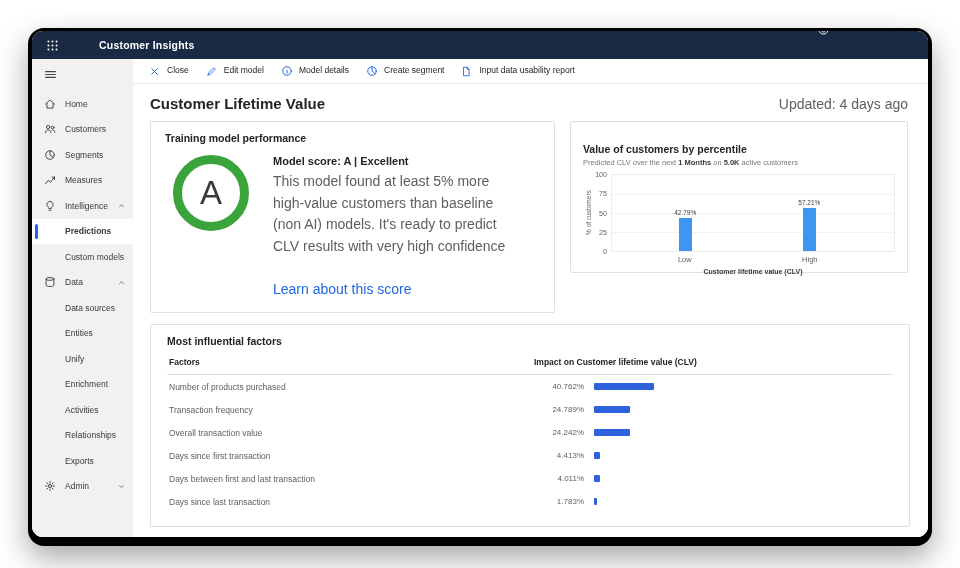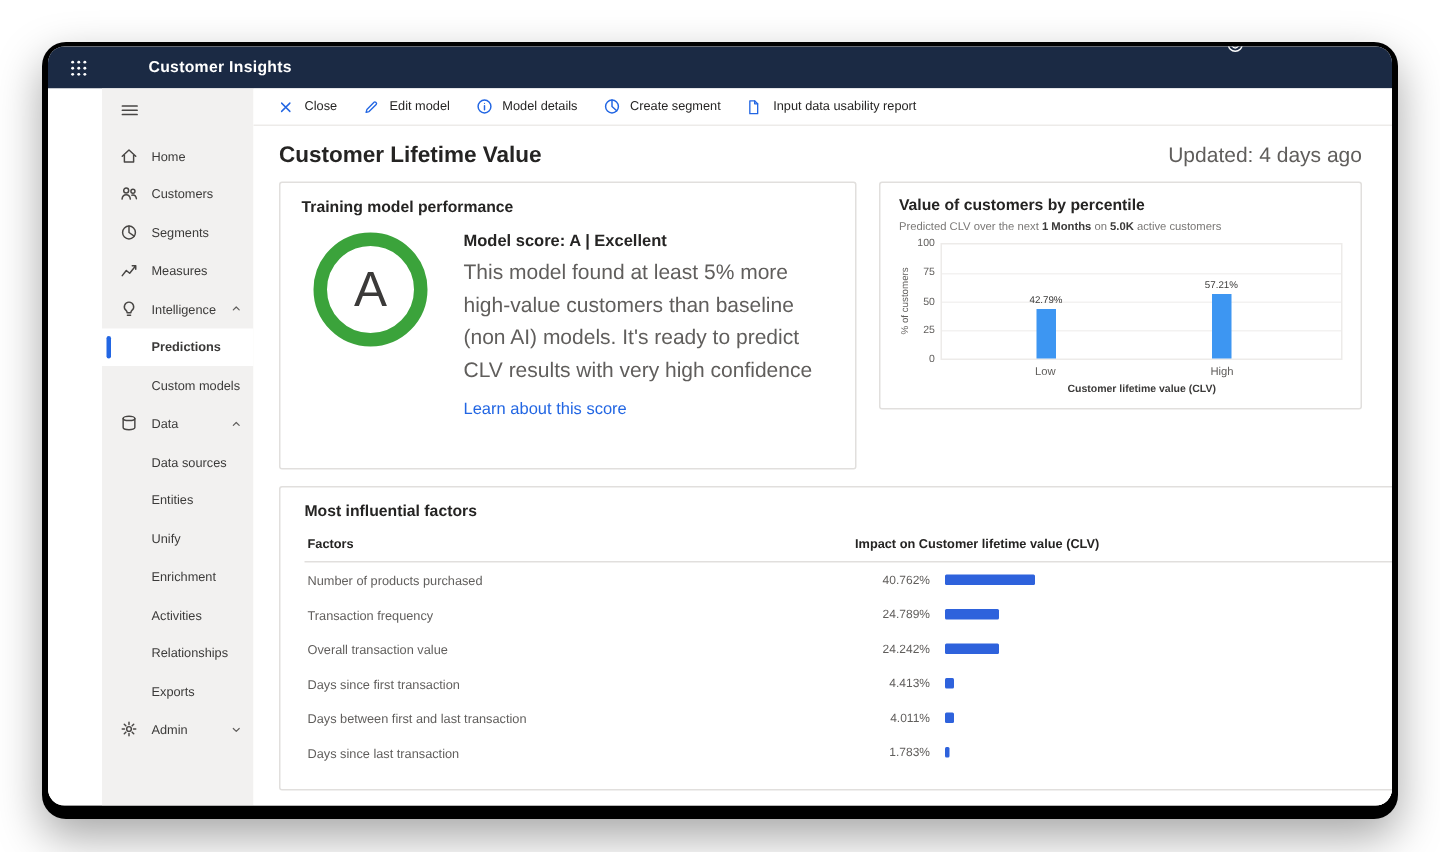--- a/index.html
+++ b/index.html
@@ -19,21 +19,21 @@
   .app-title { font-size:10.5px; font-weight:700; letter-spacing:.2px;margin-left:27px; }
   .topbar-right { margin-left:auto; display:flex; align-items:center; gap:20px;flex-direction:column; }
   .env { display:flex; align-items:center; gap:6px; cursor:pointer; margin-right:110px; }
   .env-label { font-size:8px; font-weight:700; }
   .tb-icon { width:16px; height:16px; display:flex; align-items:center; justify-content:center;
     color:#fff; cursor:pointer; }
   .help-q { font-size:11.5px; color:#fff; cursor:pointer; }
 
   
   .app { flex:1; display:flex; min-height:0; background:#fff; }
-  .sidebar { width:101px; background:#F2F1F0; flex-shrink:0; overflow:hidden;margin-left:36px; }
+  .sidebar { width:101px; background:#F2F1F0; flex-shrink:0; overflow:hidden; }
   .hamburger { padding:8px 0 6px 12px; color:#484644; cursor:pointer; width:36px; }
   .nav-item { position:relative; display:flex; align-items:center; gap:8px; height:25.5px;
     padding:0 7px 0 12px; font-size:8.5px; color:#3B3A39; cursor:pointer; }
   .nav-item.sub { padding-left:33px; }
   .nav-item.selected { background:#fff; font-weight:700; }
   .nav-item.selected::before { content:""; position:absolute; left:3px; top:5px; bottom:5px;
     width:2.5px; border-radius:2px; background:#2266E3; }
   .nav-icon { width:13px; height:13px; color:#484644; display:flex; align-items:center; flex-shrink:0; }
   .chevron { margin-left:auto; color:#605E5C; display:flex; align-items:center; }
 
@@ -52,23 +52,23 @@
   .cards-row { display:flex; gap:15px; margin-bottom:11px; }
   .card-title { font-size:10.5px; font-weight:700; color:#252423; }
 
   .card-training { width:406px; height:192px; padding:10px 14px; }
   .training-body { display:flex; gap:24px; margin-top:11px; align-items:flex-start; }
   .ring { width:76px; height:76px; border:9px solid #3BA33B; border-radius:50%;
     display:flex; align-items:center; justify-content:center;
     font-size:33px; color:#3B3A39; margin-left:8px; }
   .score-title { font-size:11px; font-weight:700; color:#252423; margin-bottom:4px; }
   .score-desc { font-size:14px; line-height:1.55; color:#605E5C; max-width:242px; }
-  .score-link { display:inline-block; margin-top:9px; font-size:11px; color:#2266E3; cursor:pointer; }
-
-  .card-percentile { width:339px; height:152px; padding:9px 12px 0 12px; }
+  .score-link { display:inline-block; margin-top:23px; font-size:14px; color:#2266E3; cursor:pointer; }
+
+  .card-percentile { width:339px; height:152px; padding:21px 12px 0 12px; }
   .chart-sub { font-size:7.5px; color:#797775; margin-top:3px; }
   .chart-sub b { color:#3B3A39; }
   .chart-wrap { display:flex; margin-top:7px; }
   .ylab { writing-mode:vertical-rl; transform:rotate(180deg); font-size:6.5px; color:#605E5C;
     height:78px; display:flex; align-items:center; justify-content:center; width:10px; }
   .yticks { display:flex; flex-direction:column; justify-content:space-between; align-items:flex-end;
     height:84px; font-size:7px; color:#605E5C; padding-right:4px; width:18px; margin-top:-3px; }
   .plot-col { flex:1; }
   .plot { position:relative; height:78px; border:1px solid #EDEBE9; background:#fff; }
   .grid { position:absolute; left:0; right:0; height:1px; background:#F3F2F1; }

